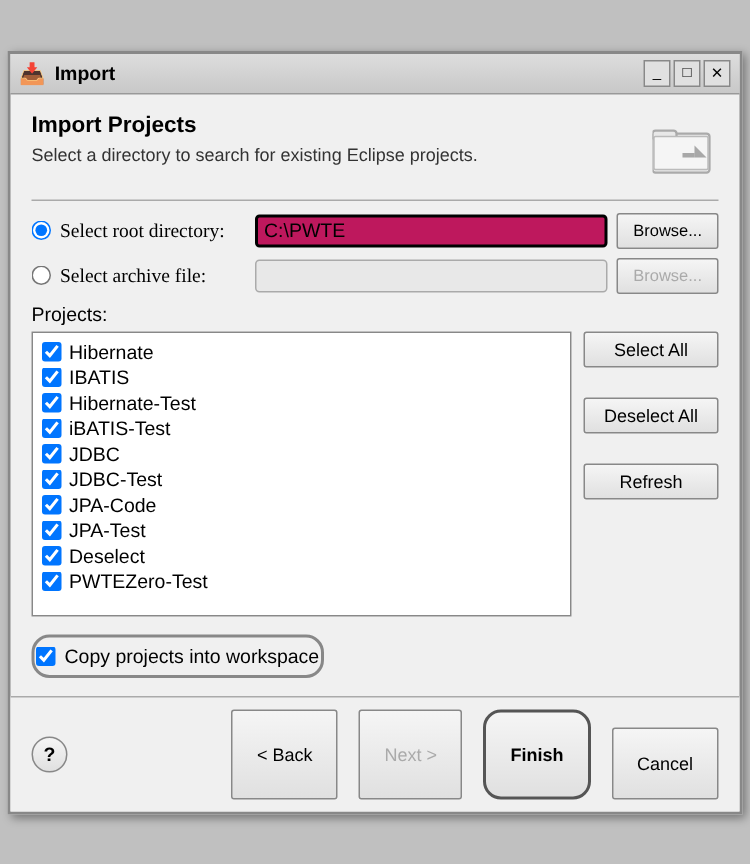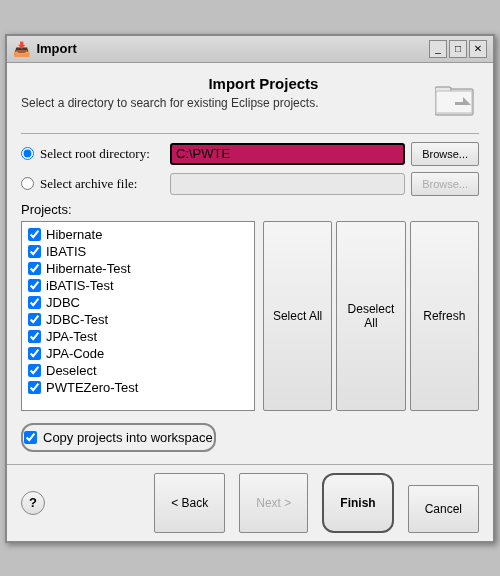--- a/index.html
+++ b/index.html
@@ -73,21 +73,20 @@
       align-items: flex-start;
       justify-content: space-between;
       margin-bottom: 10px;
     }
 
     .header-text h2 {
       font-size: 15px;
       font-weight: bold;
       color: #000;
       margin-bottom: 4px;
-      text-align: right;
     }
 
     .header-text p {
       font-size: 12px;
       color: #333;
     }
 
     .header-icon {
       width: 48px;
       height: 48px;
@@ -182,22 +181,22 @@
       padding: 1px 2px;
       font-size: 13px;
     }
 
     .project-item input[type="checkbox"] {
       margin-right: 5px;
     }
 
     .list-buttons {
       display: flex;
-      flex-direction: row;
-      gap: 4px;
+      flex-direction: column;
+      gap: 20px;
       min-width: 90px;
     }
 
     .list-btn {
       padding: 4px 8px;
       border: 1px solid #888;
       background: linear-gradient(to bottom, #f5f5f5, #e0e0e0);
       cursor: pointer;
       font-size: 12px;
       border-radius: 2px;
@@ -360,25 +359,25 @@
           <div class="project-item">
             <input type="checkbox" checked="" style="">
             <span>JDBC</span>
           </div>
           <div class="project-item">
             <input type="checkbox" checked="" style="">
             <span>JDBC-Test</span>
           </div>
           <div class="project-item">
             <input type="checkbox" checked="" style="">
+            <span>JPA-Code</span>
+          </div>
+          <div class="project-item">
+            <input type="checkbox" checked="" style="">
             <span>JPA-Test</span>
-          </div>
-          <div class="project-item">
-            <input type="checkbox" checked="" style="">
-            <span>JPA-Code</span>
           </div>
           <div class="project-item">
             <input type="checkbox" checked="" style="">
             <span>Deselect</span>
           </div>
           <div class="project-item">
             <input type="checkbox" checked="" style="">
             <span>PWTEZero-Test</span>
           </div>
         </div>

